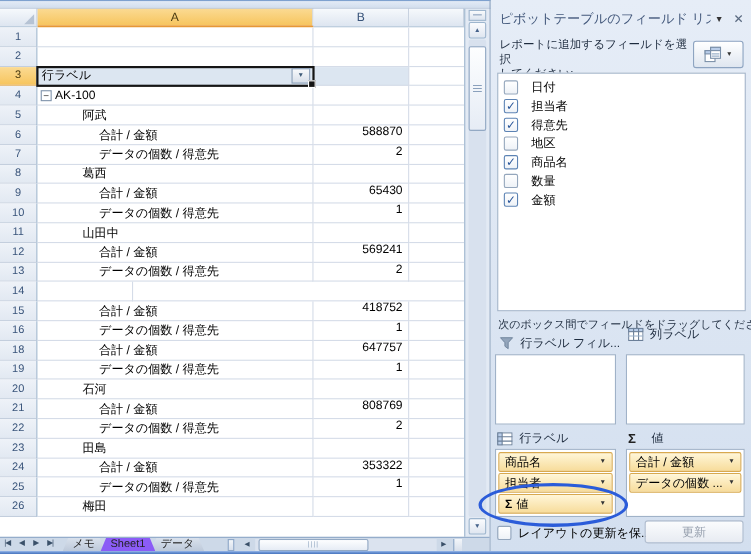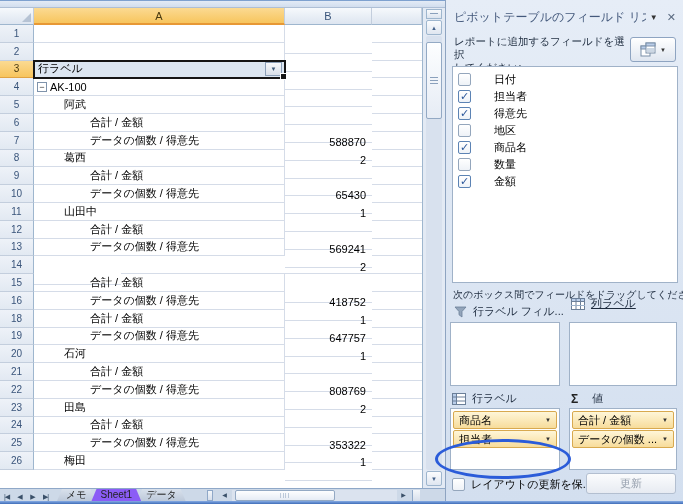--- a/index.html
+++ b/index.html
@@ -18,50 +18,50 @@
   .chead.sel{background:linear-gradient(#fbda92,#f7c55e);border-bottom:2px solid #e79835;color:#4a3a10;}
   
   #rows{position:absolute;left:0;top:25px;width:422px;height:463px;overflow:hidden;background:#fff;}
   .srow{display:flex;height:17.81px;box-sizing:border-box;}
   .rnum{width:34px;flex:none;box-sizing:border-box;border-right:1px solid #9eb6ce;border-bottom:1px solid #c3cedd;
         background:linear-gradient(#eef2f8,#e2e9f2);color:#39547a;display:flex;align-items:center;justify-content:center;font-size:10px;}
   .rnum.sel{background:linear-gradient(#fbda92,#f7c55e);color:#4a3a10;border-bottom-color:#e0a343;}
   .ca{width:251px;flex:none;box-sizing:border-box;border-right:1px solid #d5dce8;border-bottom:1px solid #d5dce8;
       display:flex;align-items:center;position:relative;}
   .cb{width:87px;flex:none;box-sizing:border-box;border-right:1px solid #d5dce8;border-bottom:1px solid #d5dce8;
-      display:flex;align-items:center;margin-top:28px;}
+      display:flex;}
   .cb.num{justify-content:flex-end;padding-right:5px;}
   .cc{flex:1;box-sizing:border-box;border-bottom:1px solid #d5dce8;}
   .pivot{background:#dce6f1;}
   .selcell{outline:2px solid #151515;outline-offset:-1px;z-index:3;}
   .plabel{margin-left:4px;}
   .hdrop{position:absolute;right:2px;top:50%;transform:translateY(-50%);width:17px;height:14px;box-sizing:border-box;
          background:linear-gradient(#f7f9fb,#d8dfe9);border:1px solid #8ca0b8;display:flex;align-items:center;justify-content:center;
          font-size:6px;color:#3d5a78;}
   .fhandle{position:absolute;right:-3px;bottom:-3px;width:5px;height:5px;background:#151515;border:1px solid #fff;z-index:4;}
   .minus{width:10px;height:10px;flex:none;box-sizing:border-box;border:1px solid #7f93ab;background:#fff;color:#333;
          font-size:9px;line-height:8px;text-align:center;margin-left:3px;}
   .altext{white-space:nowrap;}
-  .lv0{margin-left:3px;} .lv1{margin-left:30px;} .lv2{margin-left:56px;}
+  .lv0{margin-left:3px;} .lv1{margin-left:41px;} .lv2{margin-left:56px;}
   .bold{font-weight:normal;}
   
   #vscroll{position:absolute;left:422px;top:8px;width:23px;height:480px;box-sizing:border-box;background:#e3eaf4;border-left:1px solid #9eb6ce;}
   .vsplit{position:absolute;left:3px;top:1px;width:16px;height:10px;box-sizing:border-box;background:linear-gradient(#f8fafc,#dce4ef);border:1px solid #9eb6ce;}
   .vsplit:after{content:"";display:block;margin:3px 3px 0;border-top:1px solid #8aa0bc;}
   .vbtn{position:absolute;left:3px;width:16px;height:15px;box-sizing:border-box;background:linear-gradient(#fbfcfe,#dfe6f0);
         border:1px solid #9eb6ce;border-radius:2px;display:flex;align-items:center;justify-content:center;font-size:6px;color:#44618a;}
   .vup{top:12px;} .vdown{top:463px;}
   .vtrack{position:absolute;left:3px;top:28px;width:16px;height:434px;background:#d8e1ee;border-radius:2px;}
   .vthumb{position:absolute;left:0;top:6px;width:16px;height:77px;box-sizing:border-box;background:linear-gradient(#fdfeff,#e6ecf5);
           border:1px solid #93a9c4;border-radius:2px;}
   .vthumb:after{content:"";position:absolute;left:3px;right:3px;top:34px;height:7px;
           background:repeating-linear-gradient(#8aa0bc 0 1px,transparent 1px 3px);}
   
   #tabbar{position:absolute;left:0;top:488px;width:445px;height:13px;box-sizing:border-box;background:#cdd9e8;
-          border-top:1px solid #8fa8c8;display:flex;align-items:flex-end;}
+          border-top:1px solid #8fa8c8;display:flex;align-items:flex-start;}
   .navbtn{width:13px;text-align:center;font-size:7px;color:#3a5069;letter-spacing:-1px;flex:none;}
   #tabs{display:flex;margin-left:5px;height:12px;}
   .tab{height:12px;line-height:12px;padding:0 9px;font-size:10px;color:#222;white-space:nowrap;
        background:linear-gradient(#d9e1ec,#bdc9da);clip-path:polygon(5px 0,calc(100% - 5px) 0,100% 100%,0 100%);margin-right:-4px;}
   .tab.active{background:#8b5cf6;z-index:2;}
   .tsplit{position:absolute;left:207px;top:1px;width:6px;height:11px;box-sizing:border-box;background:linear-gradient(#f3f6fa,#d7dfeb);border:1px solid #8fa8c8;}
   .hbtn{position:absolute;top:1px;width:13px;height:11px;text-align:center;line-height:11px;font-size:6px;color:#3a5069;}
   .hleft{left:218px;} .hright{left:397px;}
   .htrack{position:absolute;left:232px;top:1px;width:165px;height:11px;background:#dbe3ef;}
   .hthumb{position:absolute;left:3px;top:0;width:100px;height:11px;box-sizing:border-box;background:linear-gradient(#fdfeff,#e6ecf5);
@@ -78,21 +78,21 @@
   .playout{position:absolute;left:184px;top:37px;width:46px;height:25px;box-sizing:border-box;background:linear-gradient(#fff,#dfe6f0);
            border:1px solid #8ea4c1;border-radius:3px;display:flex;align-items:center;justify-content:center;gap:4px;}
   .playout .chev{font-size:6px;color:#333;}
   .pfields{position:absolute;left:6px;top:66px;width:226px;height:217px;box-sizing:border-box;background:#fff;
            border:1px solid #a0b2c8;padding:4px 0;overflow:hidden;}
   .fitem{display:flex;align-items:center;height:17px;padding-left:5px;}
   .fcheck{width:13px;height:13px;flex:none;box-sizing:border-box;border:1px solid #94a6bc;border-radius:2px;
           background:linear-gradient(#fff,#eef2f7);display:flex;align-items:center;justify-content:center;
           font-size:11px;font-weight:bold;color:#2b579a;}
   .fcheck.on{border-color:#5c83b4;}
-  .fitem .lbl{margin-left:23px;}
+  .fitem .lbl{margin-left:12px;}
   .pdrag{position:absolute;left:7px;top:288px;width:228px;font-size:10px;color:#1d2b3e;white-space:nowrap;}
   .ahead{position:absolute;display:flex;align-items:center;gap:6px;font-size:11px;color:#1d2b3e;}
   .ahead .sg{font-weight:bold;font-size:12px;color:#222;}
   .abox{position:absolute;box-sizing:border-box;background:#fff;border:1px solid #a0b2c8;}
   .well{padding:1px;}
   .fieldbtn{height:18px;margin:1px;box-sizing:border-box;background:linear-gradient(#fff6d8,#f7dc9b);
             border:1px solid #d8a94f;border-radius:2px;display:flex;align-items:center;padding:0 5px;}
   .fieldbtn .fl{flex:1;white-space:nowrap;overflow:hidden;}
   .fieldbtn .arr{font-size:6px;color:#333;margin-left:2px;}
   .fieldbtn .sgb{font-weight:bold;margin-right:4px;}
@@ -429,21 +429,21 @@
       </div>
 
     <div class="pdrag">次のボックス間でフィールドをドラッグしてください:</div>
 
     <div class="ahead" style="left:8px;top:304px;">
       <svg width="13" height="12" viewBox="0 0 13 12">
         <path d="M1 1h11L8 5.5V11L5 8.8V5.5Z" fill="#93a5bb" stroke="#6b7f98" stroke-width="0.8"></path>
       </svg>
       <span>行ラベル フィル...</span>
     </div>
-    <div class="ahead" style="left:125px;top:296px;text-decoration:underline;">
+    <div class="ahead" style="left:125px;top:296px;">
       <svg width="14" height="12" viewBox="0 0 14 12">
         <rect x="0.5" y="0.5" width="13" height="11" fill="#fff" stroke="#6b7f98"></rect>
         <rect x="0.5" y="0.5" width="13" height="3" fill="#b9cde9" stroke="#6b7f98"></rect>
         <line x1="5" y1="0" x2="5" y2="12" stroke="#6b7f98"></line>
         <line x1="9.5" y1="0" x2="9.5" y2="12" stroke="#6b7f98"></line>
         <line x1="0" y1="7.5" x2="14" y2="7.5" stroke="#9ab0c9"></line>
       </svg>
       <span>列ラベル</span>
     </div>
     <div class="abox" style="left:4px;top:322px;width:110px;height:64px;"></div>
@@ -464,20 +464,24 @@
     </div>
     <div class="abox well" id="well-rows" style="left:4px;top:408px;width:110px;height:62px;">
         <div class="fieldbtn">
           <span class="fl">商品名</span>
           <span class="arr">▼</span>
         </div>
         <div class="fieldbtn">
           <span class="fl">担当者</span>
           <span class="arr">▼</span>
         </div>
+        <div class="fieldbtn">
+          <span class="fl"><span class="sgb">Σ</span>値</span>
+          <span class="arr">▼</span>
+        </div>
       </div>
     <div class="abox well" id="well-values" style="left:123px;top:408px;width:108px;height:62px;">
         <div class="fieldbtn">
           <span class="fl">合計 / 金額</span>
           <span class="arr">▼</span>
         </div>
         <div class="fieldbtn">
           <span class="fl">データの個数 ...</span>
           <span class="arr">▼</span>
         </div>

